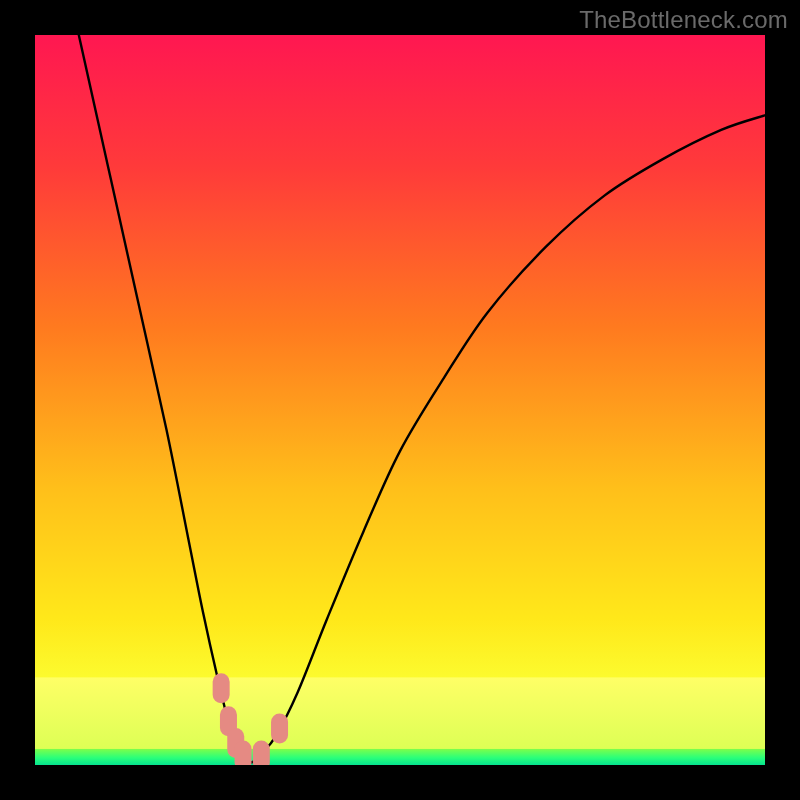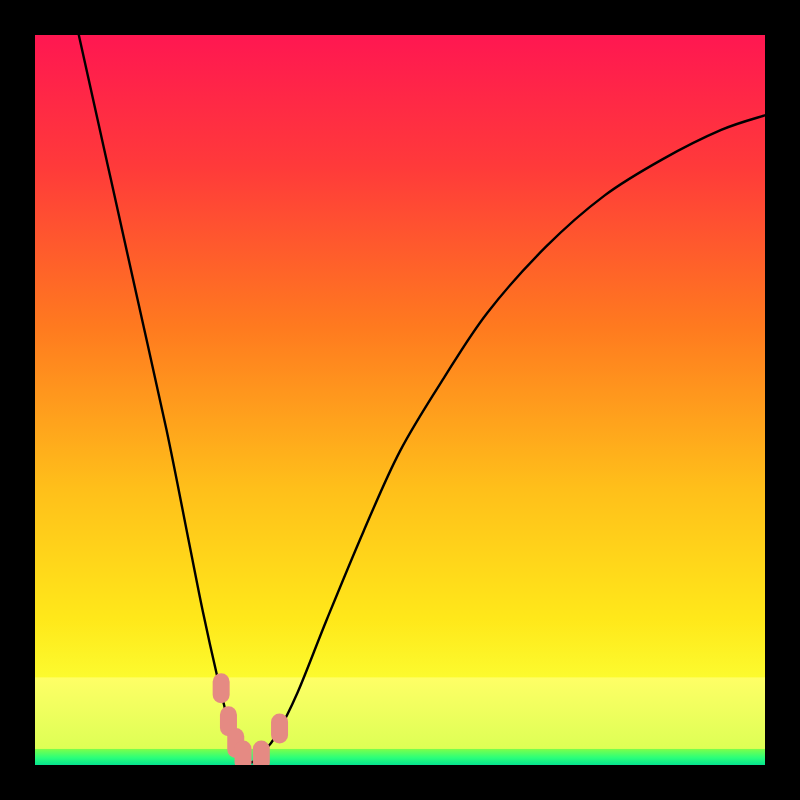--- a/index.html
+++ b/index.html
@@ -37,20 +37,21 @@
     font-weight: 500;
   }
   svg {
     display: block;
   }
 </style>
 </head>
 <body>
 
 <div class="frame">
+  <div class="watermark">TheBottleneck.com</div>
   <div class="plot">
     <svg id="chart-svg" width="730" height="730" viewBox="0 0 730 730" preserveAspectRatio="none">
       <defs>
         <linearGradient id="bg-grad" x1="0" y1="0" x2="0" y2="1">
             <stop offset="0%" stop-color="#ff1751"></stop>
             <stop offset="18%" stop-color="#ff3a3a"></stop>
             <stop offset="40%" stop-color="#ff7a1f"></stop>
             <stop offset="62%" stop-color="#ffbf1a"></stop>
             <stop offset="80%" stop-color="#ffe81a"></stop>
             <stop offset="90%" stop-color="#fbff33"></stop>

